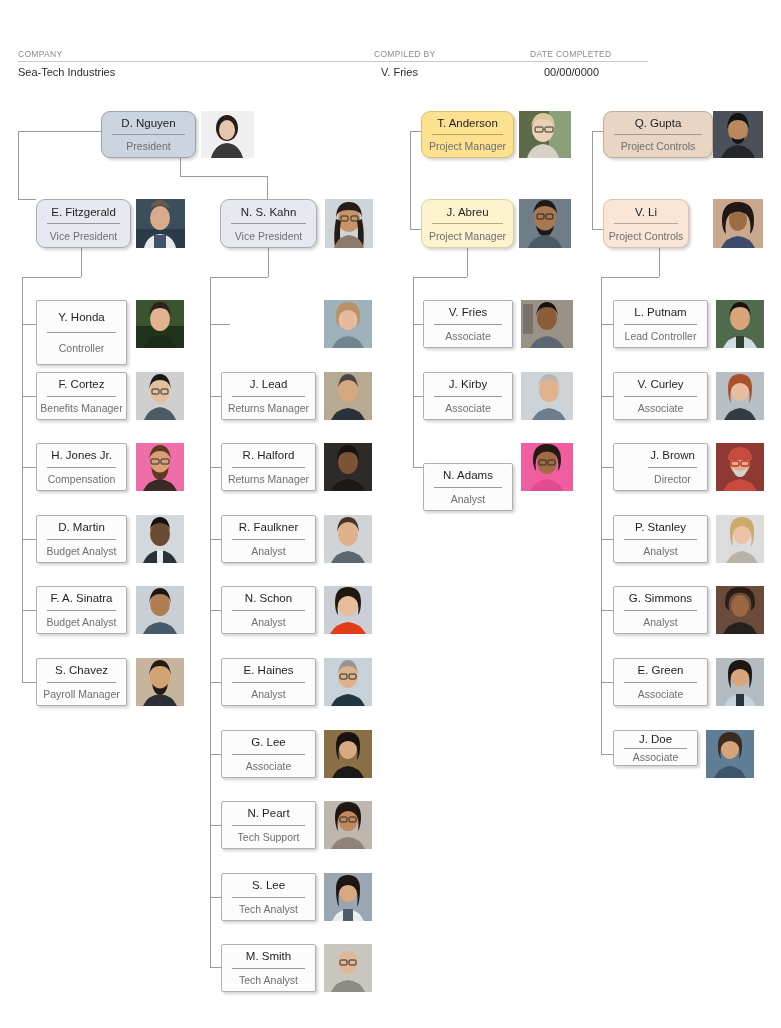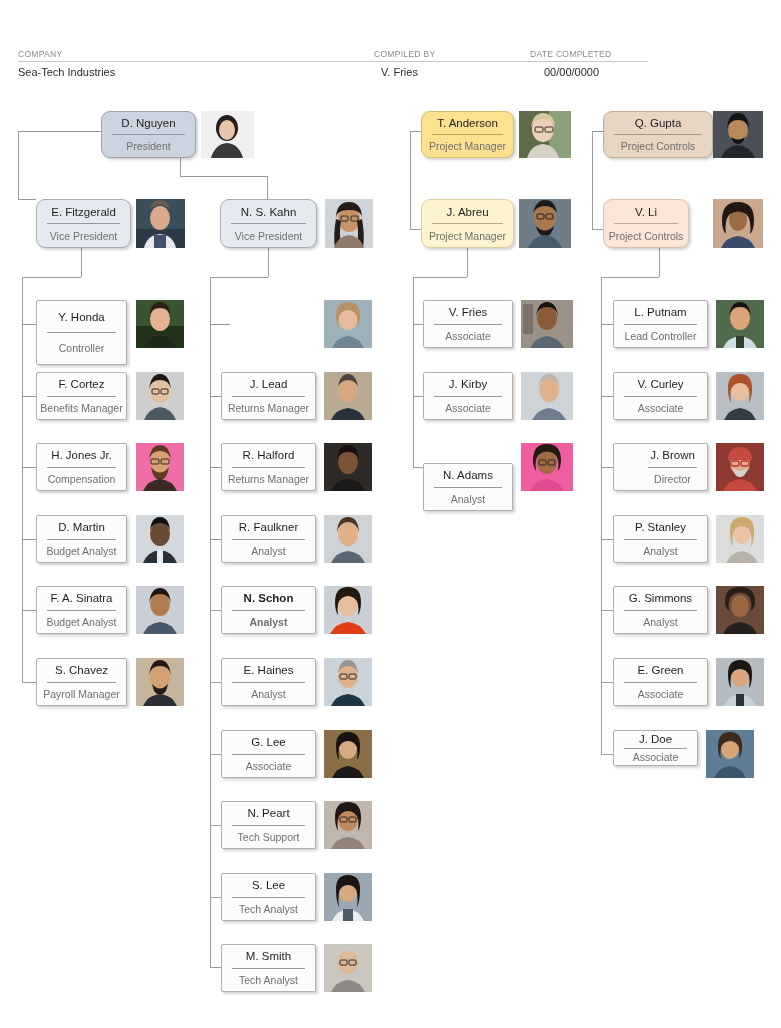--- a/index.html
+++ b/index.html
@@ -437,21 +437,21 @@
   </div>
   <div class="photo" style="left:324px; top:515px; width:48px; height:48px;">
     <svg class="ph-inner" viewBox="0 0 48 48" preserveAspectRatio="none">
       <rect width="48" height="48" fill="#cfd3d6"></rect>
       <ellipse cx="24" cy="19" rx="10" ry="12" fill="#dfb08a"></ellipse>
       <path d="M13 17 q1 -15 11 -15 q10 0 11 15 q-3 -10 -11 -10 q-8 0 -11 10z" fill="#4a3425"></path>
       <path d="M7 48 q5 -11 17 -12 q12 1 17 12 z" fill="#5a6770"></path>
     </svg>
   </div>
 
-  <div class="node theme-plain" style="left:221px; top:586px; width:95px; height:48px;font-weight:bold;">
+  <div class="node theme-plain" style="left:221px; top:586px; width:95px; height:48px;">
     <div class="nm">N. Schon</div>
     <div class="divider"></div>
     <div class="ti">Analyst</div>
   </div>
   <div class="photo" style="left:324px; top:586px; width:48px; height:48px;">
     <svg class="ph-inner" viewBox="0 0 48 48" preserveAspectRatio="none">
       <rect width="48" height="48" fill="#c9cfd4"></rect>
       <ellipse cx="24" cy="18" rx="10" ry="12" fill="#e8bd9b"></ellipse>
       <path d="M24 1 q13 0 13 15 q0 9 -3 13 q2 -13 -4 -17 q-6 -4 -12 0 q-6 4 -4 17 q-3 -4 -3 -13 q0 -15 13 -15z" fill="#20190f"></path>
       <path d="M6 48 q6 -11 18 -12 q12 1 18 12 z" fill="#e03d17"></path>

